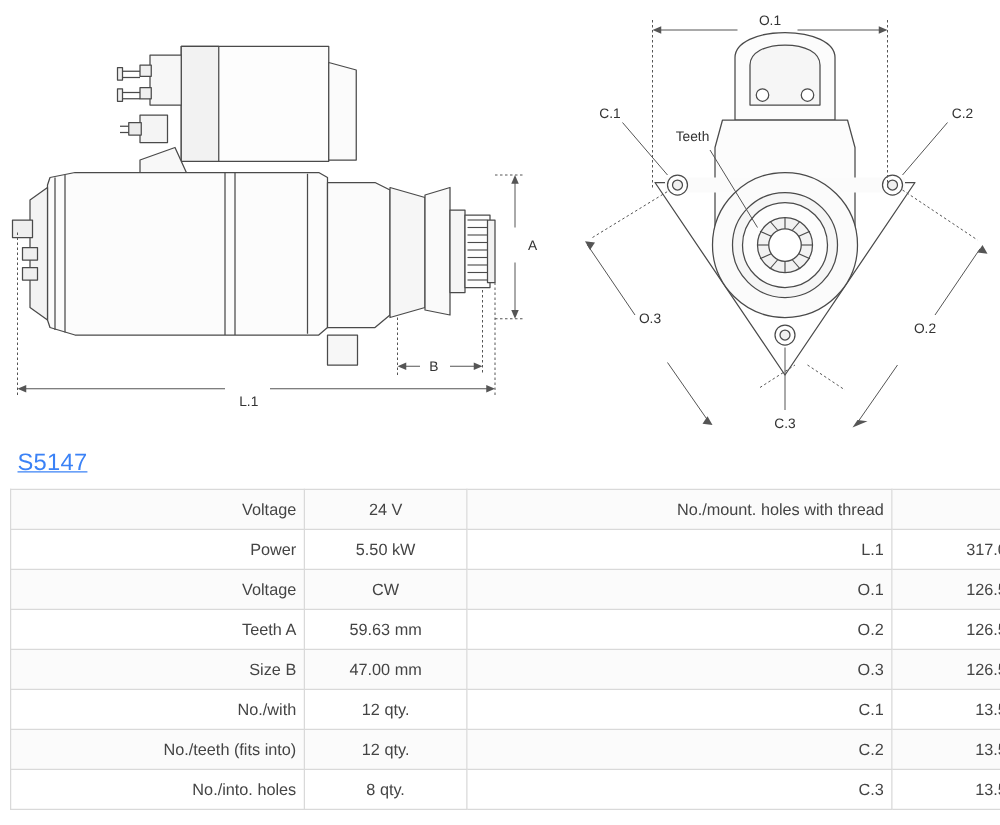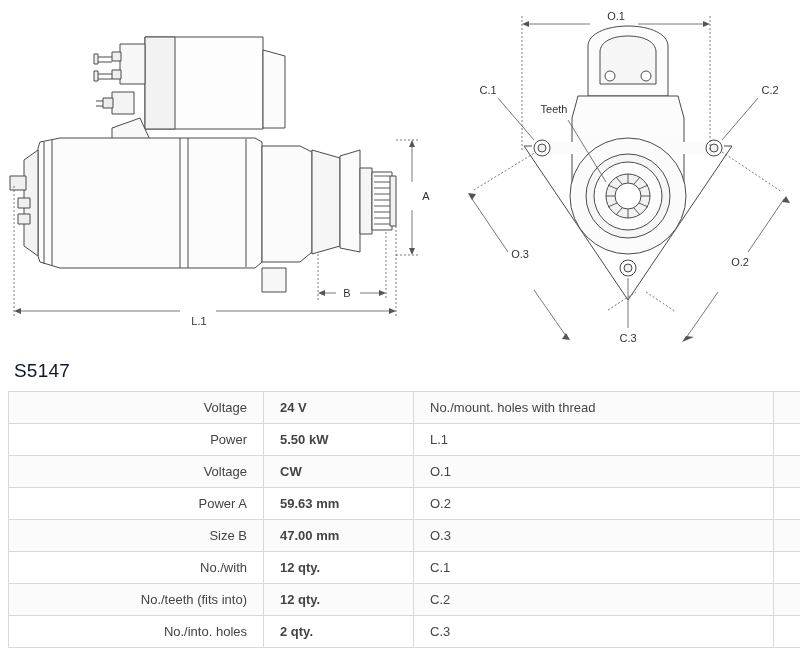--- a/index.html
+++ b/index.html
@@ -32,51 +32,52 @@
     top: 0;
     left: 0;
   }
 
   
   .part-number {
     position: absolute;
     top: 360px;
     left: 14px;
     font-size: 19px;
-    color: #0f172a;
+    color: #3b82f6;
     font-family: "Liberation Sans", sans-serif;
     letter-spacing: 0.2px;
+    text-decoration: underline;
   }
 
   
   .spec-table-wrap {
     position: absolute;
     top: 391px;
     left: 8px;
     width: 784px;
   }
   table.spec {
     border-collapse: collapse;
     width: 784px;
     table-layout: fixed;
     font-size: 13px;
     color: #444444;
   }
   table.spec td {
     border: 1px solid #d9d9d9;
     height: 31px;
-    padding: 0 16px;
+    padding: 0 6px;
     vertical-align: middle;
     white-space: nowrap;
     overflow: hidden;
     text-overflow: ellipsis;
   }
   td.label-l { width: 222px; text-align: right; }
-  td.value-l { width: 117px; text-align: left; font-weight: bold; }
-  td.label-r { width: 327px; text-align: left; }
+  td.value-l { width: 117px; text-align: center; }
+  td.label-r { width: 327px; text-align: right; }
   td.value-r { width: 118px; text-align: right; }
   tr:nth-child(odd) td { background: #fbfbfb; }
   tr:nth-child(even) td { background: #ffffff; }
 
   .dimlabel {
     font-family: "Liberation Sans", sans-serif;
     font-size: 11px;
     fill: #333333;
   }
 </style>
@@ -276,21 +277,21 @@
           <td class="label-r">L.1</td>
           <td class="value-r">317.00 mm</td>
         </tr>
         <tr>
           <td class="label-l">Voltage</td>
           <td class="value-l">CW</td>
           <td class="label-r">O.1</td>
           <td class="value-r">126.50 mm</td>
         </tr>
         <tr>
-          <td class="label-l">Power A</td>
+          <td class="label-l">Teeth A</td>
           <td class="value-l">59.63 mm</td>
           <td class="label-r">O.2</td>
           <td class="value-r">126.50 mm</td>
         </tr>
         <tr>
           <td class="label-l">Size B</td>
           <td class="value-l">47.00 mm</td>
           <td class="label-r">O.3</td>
           <td class="value-r">126.50 mm</td>
         </tr>
@@ -301,21 +302,21 @@
           <td class="value-r">13.50 mm</td>
         </tr>
         <tr>
           <td class="label-l">No./teeth (fits into)</td>
           <td class="value-l">12 qty.</td>
           <td class="label-r">C.2</td>
           <td class="value-r">13.50 mm</td>
         </tr>
         <tr>
           <td class="label-l">No./into. holes</td>
-          <td class="value-l">2 qty.</td>
+          <td class="value-l">8 qty.</td>
           <td class="label-r">C.3</td>
           <td class="value-r">13.50 mm</td>
         </tr>
       </tbody>
     </table>
   </div>
 
 </div>
 
 </body></html>

